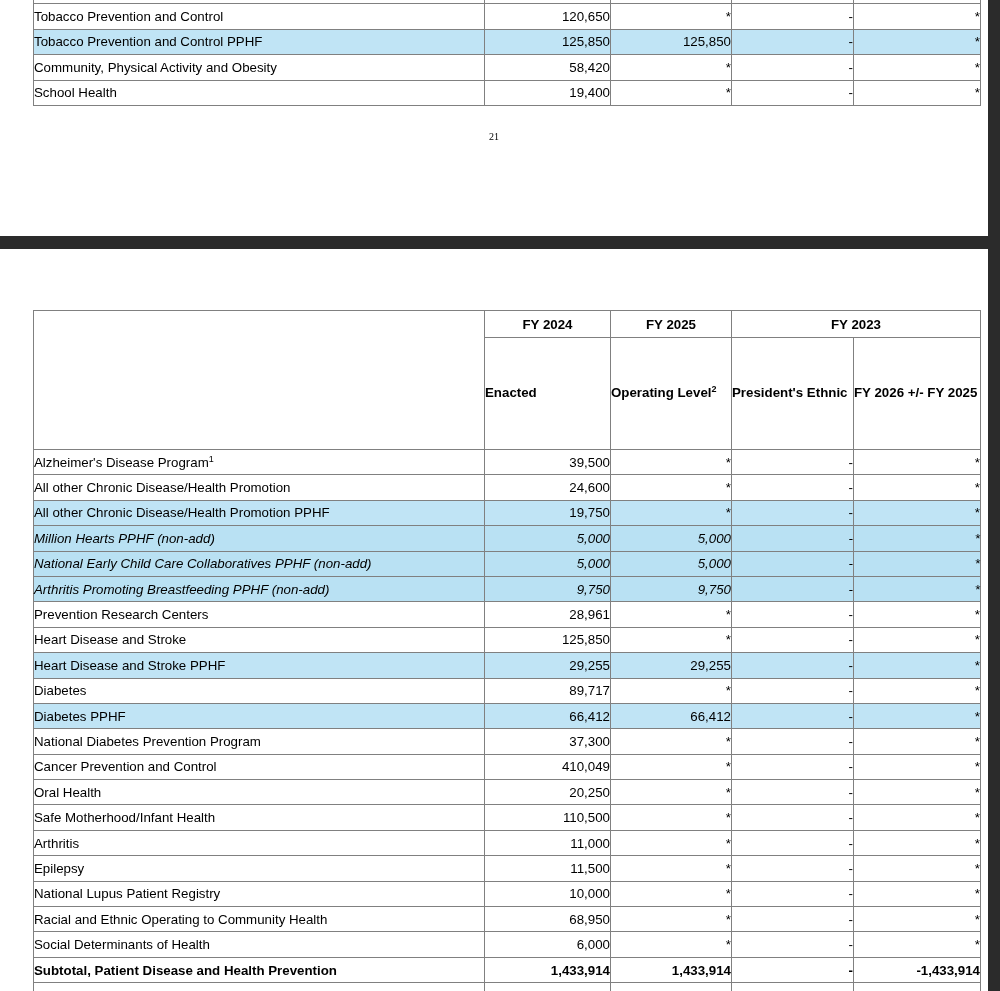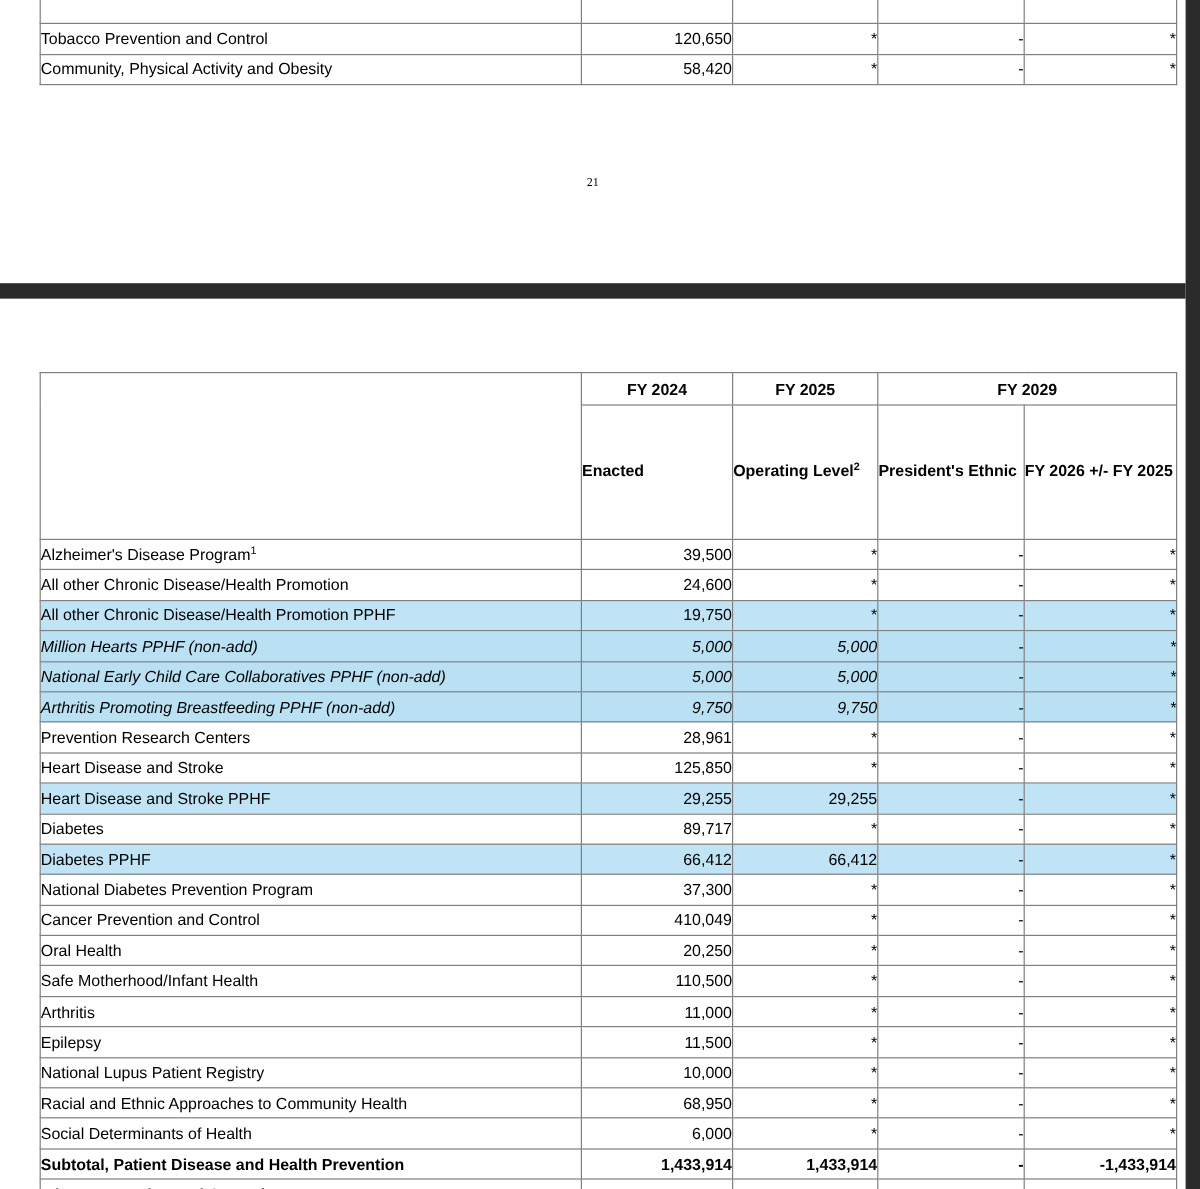--- a/index.html
+++ b/index.html
@@ -26,21 +26,21 @@
   .page-gap {
     position: absolute; left: 0; top: 236px;
     width: 988px; height: 13px;
     background: #2b2b2b;
   }
   .page {
     position: absolute;
     background: #ffffff;
     width: 988px;
   }
-  .page-top { left: 0; top: 16px; height: 236px; }
+  .page-top { left: 0; top: 0; height: 236px; }
   .page-bottom { left: 0; top: 249px; height: 560px; }
 
   table.budget {
     position: absolute;
     border-collapse: collapse;
     table-layout: fixed;
     font-size: 13.3px;
     color: #000000;
   }
   table.budget td, table.budget th {
@@ -131,23 +131,37 @@
             <td class="cell-num bold"></td>
             <td class="cell-num bold"></td>
           </tr>
           <tr class="row-h">
             <td class="cell-label ind1"><span>Tobacco Prevention and Control</span></td>
             <td class="cell-num">120,650</td>
             <td class="cell-num">*</td>
             <td class="cell-num">-</td>
             <td class="cell-num">*</td>
           </tr>
+          <tr class="row-h hl">
+            <td class="cell-label ind1"><span>Tobacco Prevention and Control PPHF</span></td>
+            <td class="cell-num">125,850</td>
+            <td class="cell-num">125,850</td>
+            <td class="cell-num">-</td>
+            <td class="cell-num">*</td>
+          </tr>
           <tr class="row-h">
             <td class="cell-label ind1"><span>Community, Physical Activity and Obesity</span></td>
             <td class="cell-num">58,420</td>
+            <td class="cell-num">*</td>
+            <td class="cell-num">-</td>
+            <td class="cell-num">*</td>
+          </tr>
+          <tr class="row-h">
+            <td class="cell-label ind1"><span>School Health</span></td>
+            <td class="cell-num">19,400</td>
             <td class="cell-num">*</td>
             <td class="cell-num">-</td>
             <td class="cell-num">*</td>
           </tr>
         </tbody>
     </table>
     <div class="page-number">21</div>
   </div>
 
   <div class="page-gap"></div>
@@ -159,21 +173,21 @@
           <col class="c-fy24">
           <col class="c-fy25">
           <col class="c-pres">
           <col class="c-diff">
       </colgroup>
       <thead>
         <tr>
           <td class="hdr-blank" rowspan="2"></td>
           <td class="hdr-year">FY 2024</td>
           <td class="hdr-year">FY 2025</td>
-          <td class="hdr-year" colspan="2">FY 2029</td>
+          <td class="hdr-year" colspan="2">FY 2023</td>
         </tr>
         <tr>
           <td class="hdr-sub">Enacted</td>
           <td class="hdr-sub"><span>Operating Level</span><sup>2</sup></td>
           <td class="hdr-sub">President's Ethnic</td>
           <td class="hdr-sub">FY 2026 +/- FY 2025</td>
         </tr>
       </thead>
       <tbody id="bottom-body">
           <tr class="row-h">
@@ -296,21 +310,21 @@
             <td class="cell-num">*</td>
           </tr>
           <tr class="row-h">
             <td class="cell-label ind1"><span>National Lupus Patient Registry</span></td>
             <td class="cell-num">10,000</td>
             <td class="cell-num">*</td>
             <td class="cell-num">-</td>
             <td class="cell-num">*</td>
           </tr>
           <tr class="row-h">
-            <td class="cell-label ind1"><span>Racial and Ethnic Approaches to Community Health</span></td>
+            <td class="cell-label ind1"><span>Racial and Ethnic Operating to Community Health</span></td>
             <td class="cell-num">68,950</td>
             <td class="cell-num">*</td>
             <td class="cell-num">-</td>
             <td class="cell-num">*</td>
           </tr>
           <tr class="row-h">
             <td class="cell-label ind1"><span>Social Determinants of Health</span></td>
             <td class="cell-num">6,000</td>
             <td class="cell-num">*</td>
             <td class="cell-num">-</td>

